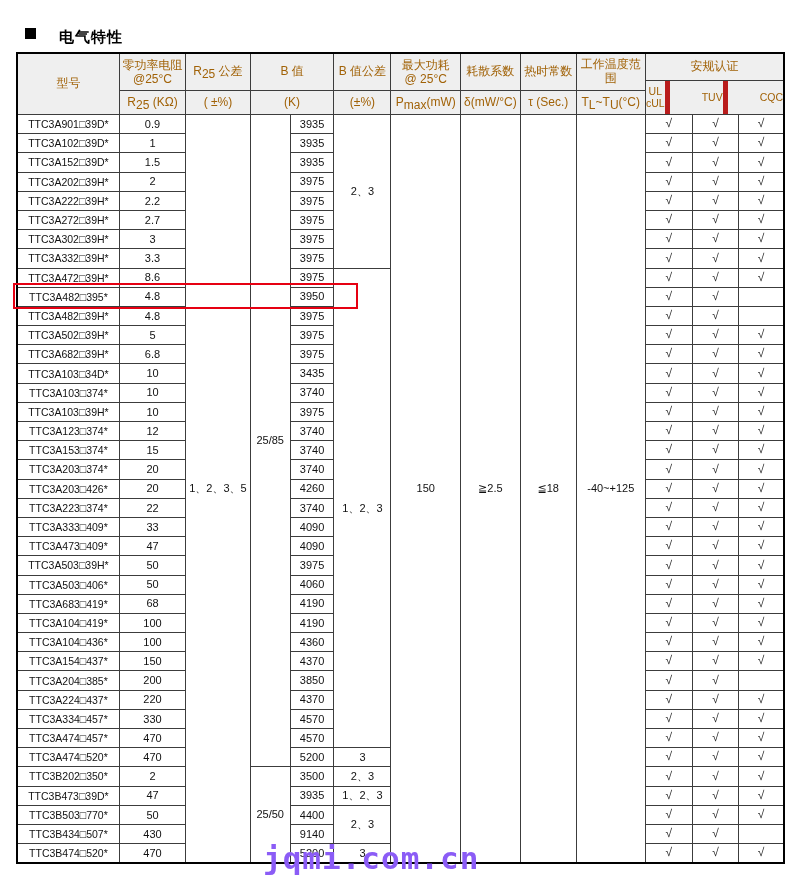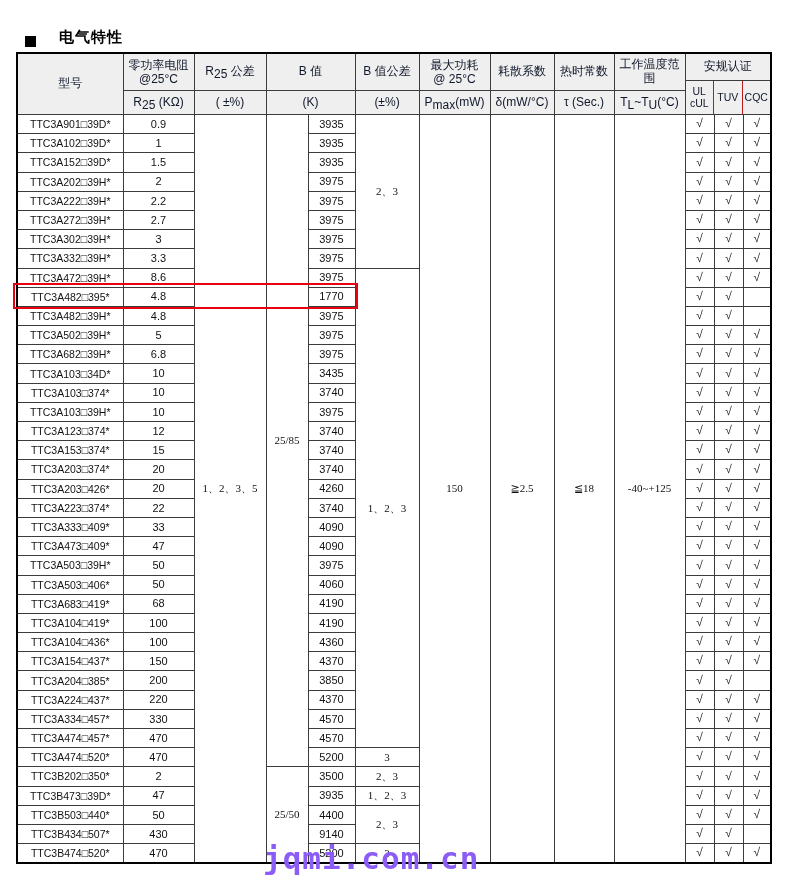--- a/index.html
+++ b/index.html
@@ -1,48 +1,48 @@
 <!DOCTYPE html>
 <html><head>
 <meta charset="utf-8">
 <style>
   html,body{margin:0;padding:0;}
   body{
     width:785px;height:885px;background:#ffffff;position:relative;
     font-family:"Liberation Sans","DejaVu Sans",sans-serif;color:#1a1a1a;
     overflow:hidden;
   }
-  .title-row{position:absolute;left:25px;top:28px;display:flex;align-items:flex-end;gap:23px;}
+  .title-row{position:absolute;left:25px;top:28px;display:flex;align-items:flex-start;gap:23px;}
   .bullet{width:11px;height:11px;background:#000;}
   .title{font-size:15px;font-weight:bold;color:#000;letter-spacing:1px;}
 
   table{
     position:absolute;left:16px;top:52px;border-collapse:collapse;table-layout:fixed;
     border:2px solid #000;
   }
   td{
     border:1px solid #3c3c3c;text-align:center;vertical-align:middle;
     padding:0;font-size:11px;overflow:hidden;line-height:1.15;
   }
-  thead td{background:#efefef;font-size:12px;color:#0f172a;}
+  thead td{background:#efefef;font-size:12px;color:#a16207;}
   thead tr.h1{height:37px;}
   thead tr.h2{height:23px;}
   tbody tr{height:19.2px;margin-left:28px;}
   tbody td{color:#111;}
   td.model{font-size:10.5px;letter-spacing:0;}
   td.chk{font-size:12px;color:#2d2d2d;}
-  td.mergecell{font-size:11px;font-family:Liberation Serif, serif;}
+  td.mergecell{font-size:11px;}
   sub{font-size:12px;line-height:0;}
   .twoline{line-height:1.2;}
   .cert-outer{padding:0;}
   .cert-wrap{display:flex;flex-direction:column;height:60px;}
   .cert-top{height:26px;border-bottom:1px solid #3c3c3c;display:flex;align-items:center;justify-content:center;font-size:12px;}
   .cert-cols{flex:1;display:flex;}
   .cert-col{flex:1;display:flex;flex-direction:column;align-items:center;justify-content:center;font-size:10.5px;line-height:1.05;}
-  .cert-col + .cert-col{border-left:1px solid #b91c1c;}
+  .cert-col + .cert-col{border-left:5px solid #b91c1c;padding-left:32px;}
   .red-box{
     position:absolute;left:13px;top:283px;width:341px;height:22px;
     border:2px solid #e60012;pointer-events:none;z-index:5;
   }
   .watermark{
     position:absolute;left:263px;top:840px;z-index:6;
     font-family:"DejaVu Sans Mono",monospace;font-weight:bold;
     font-size:31px;color:#8b5cf6;letter-spacing:1px;
   }
 </style>
@@ -187,21 +187,21 @@
         <td>8.6</td>
         <td>3975</td>
         <td rowspan="25" class="mergecell">1、2、3</td>
         <td class="chk">√</td>
         <td class="chk">√</td>
         <td class="chk">√</td>
       </tr>
     <tr>
         <td class="model">TTC3A482□395*</td>
         <td>4.8</td>
-        <td>1770</td>
+        <td>3950</td>
         <td class="chk">√</td>
         <td class="chk">√</td>
         <td class="chk"></td>
       </tr>
     <tr>
         <td class="model">TTC3A482□39H*</td>
         <td>4.8</td>
         <td>3975</td>
         <td class="chk">√</td>
         <td class="chk">√</td>
@@ -405,21 +405,21 @@
     <tr>
         <td class="model">TTC3B473□39D*</td>
         <td>47</td>
         <td>3935</td>
         <td class="mergecell">1、2、3</td>
         <td class="chk">√</td>
         <td class="chk">√</td>
         <td class="chk">√</td>
       </tr>
     <tr>
-        <td class="model">TTC3B503□440*</td>
+        <td class="model">TTC3B503□770*</td>
         <td>50</td>
         <td>4400</td>
         <td rowspan="2" class="mergecell">2、3</td>
         <td class="chk">√</td>
         <td class="chk">√</td>
         <td class="chk">√</td>
       </tr>
     <tr>
         <td class="model">TTC3B434□507*</td>
         <td>430</td>

